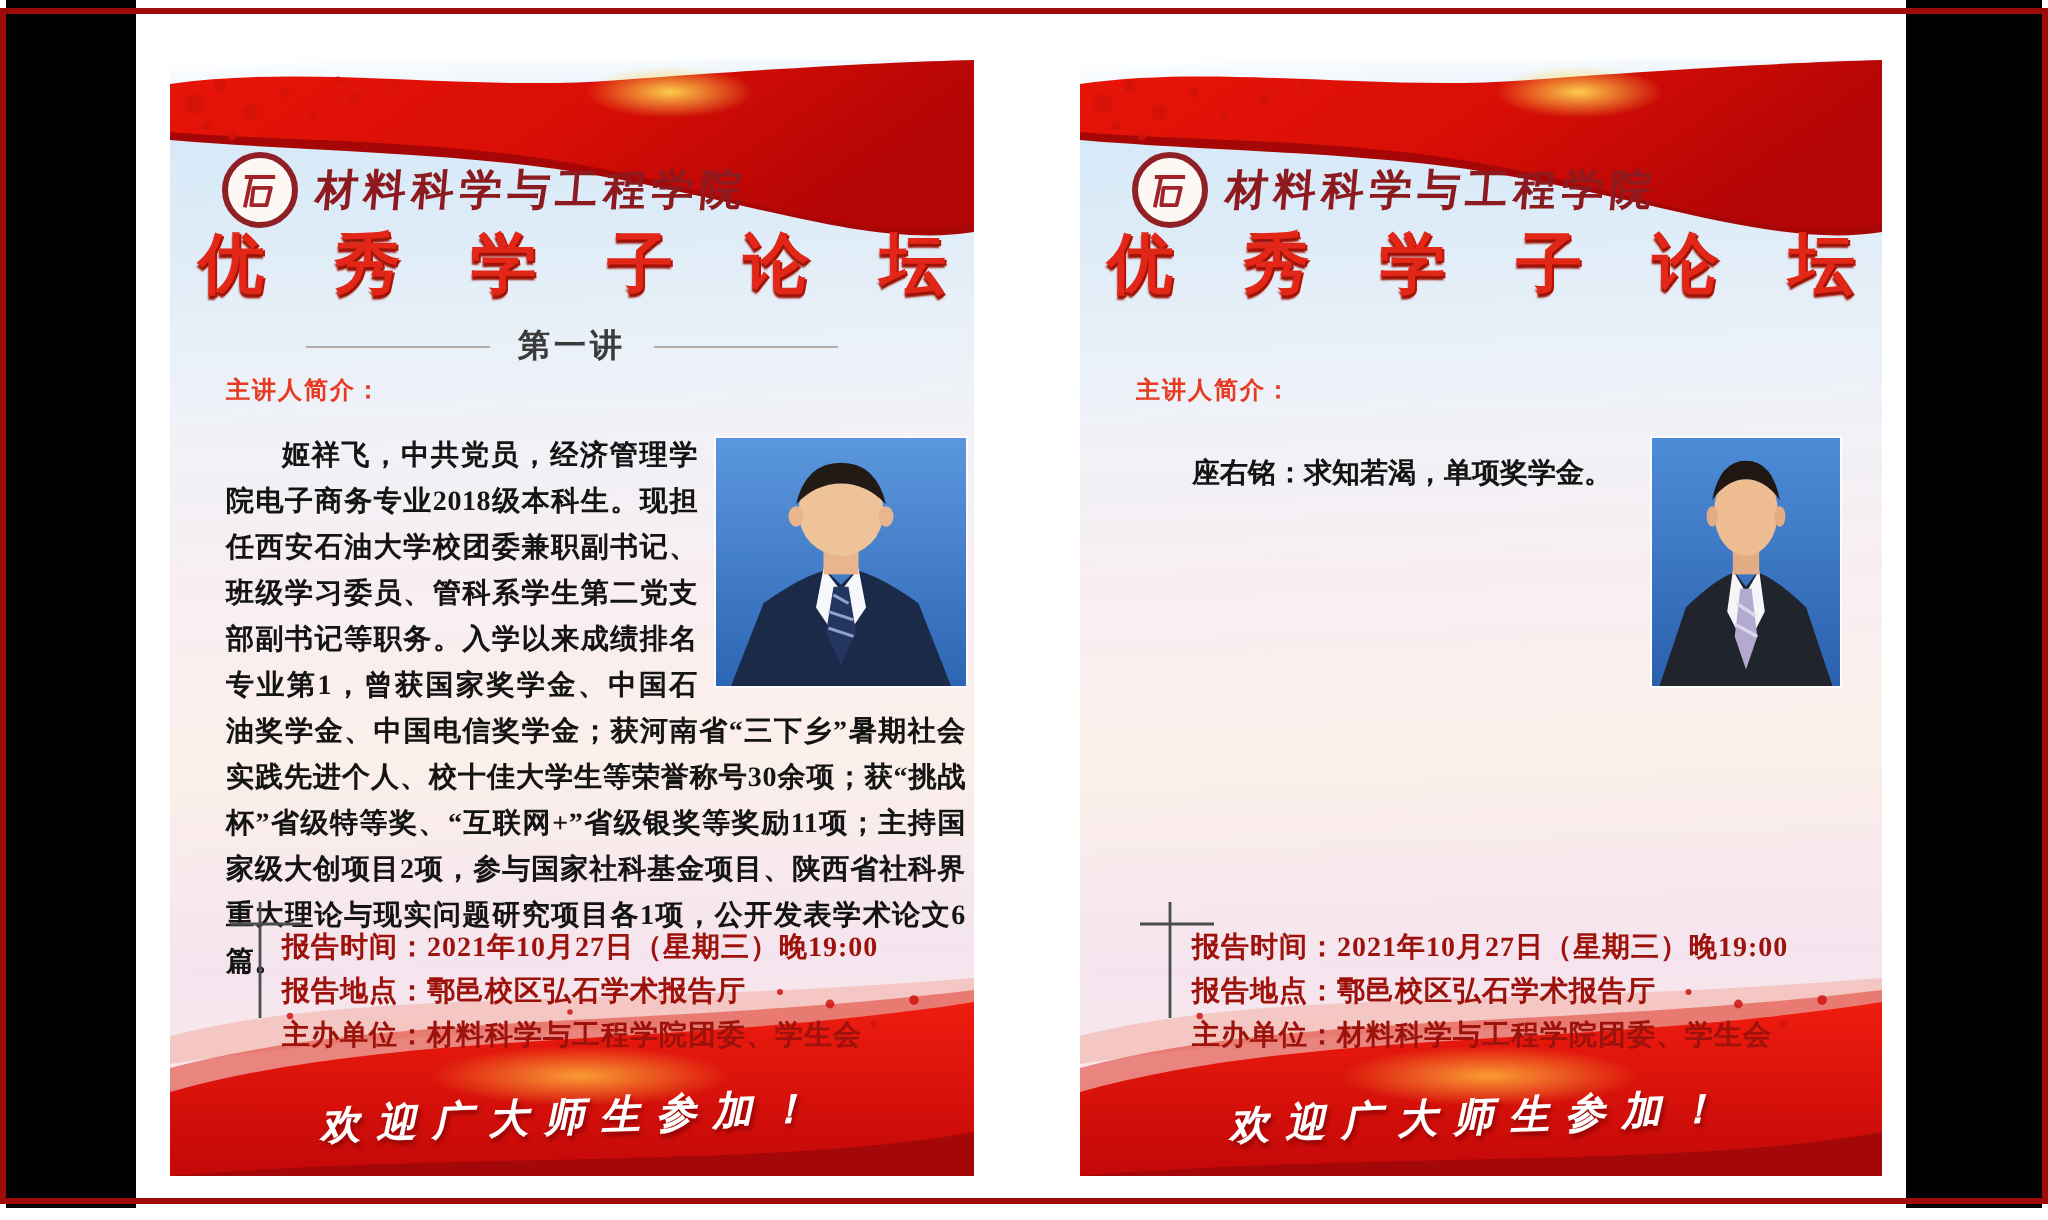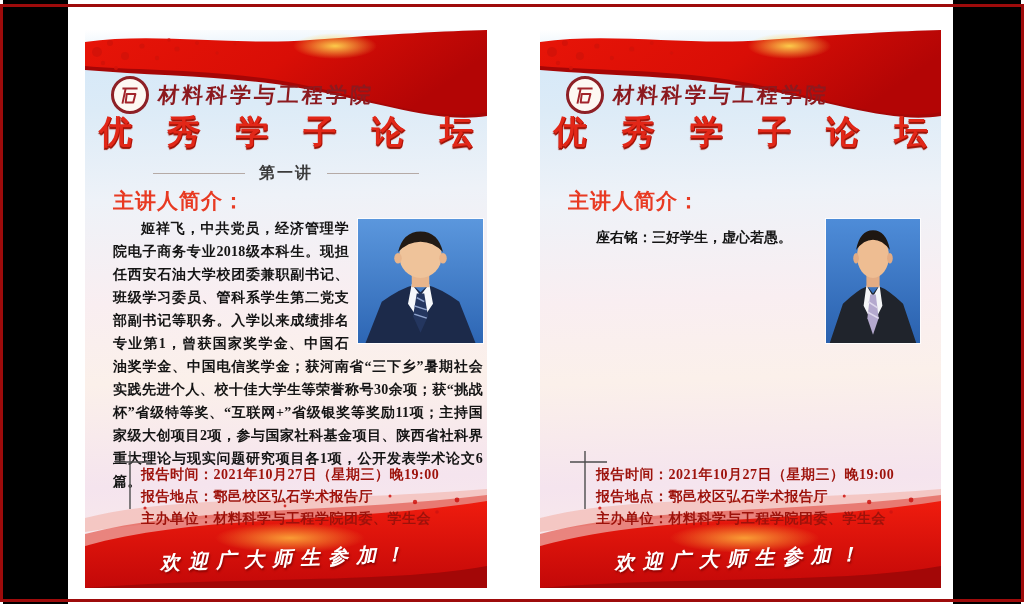--- a/index.html
+++ b/index.html
@@ -34,21 +34,21 @@
   .forum-title { position:absolute; top:80px; left:0; width:100%; text-align:center;
                  font-weight:900; font-size:33px; color:#e22718; letter-spacing:13px;
                  padding-left:13px; text-shadow:0 2px 1px #9c1206, 1px 1px 0 #b81508;
                  z-index:2; }
 
   .lecture-row { position:absolute; top:133px; left:0; width:100%; display:flex;
                  align-items:center; justify-content:center; gap:14px; z-index:2; }
   .rule { width:92px; height:1px; background:#b5aaa6; }
   .lecture { font-size:16px; font-weight:bold; color:#3b3b3b; letter-spacing:2px; }
 
-  .intro-heading { position:absolute; top:157px; left:28px; font-size:21px;
+  .intro-heading { position:absolute; top:157px; left:28px; font-size:12px;
                    font-weight:bold; color:#e83a22; letter-spacing:1px; z-index:2; }
 
   .bio-block { position:absolute; top:187px; left:28px; z-index:2;
                font-family:"Liberation Serif", serif; }
   .poster-left  .bio-block { width:370px; }
   .poster-right .bio-block { width:352px; }
   .photo { float:right; margin:2px 0 6px 9px; box-shadow:0 0 0 1px rgba(255,255,255,.8); }
   .photo-a { width:125px; height:124px; }
   .photo-b { width:94px;  height:124px; }
   .photo svg { width:100%; height:100%; display:block; }
@@ -240,21 +240,21 @@
           <path d="M43,64 L50,75 L57,64 L60,84 L50,102 L40,84 Z" fill="#f4f5f7"></path>
           <path d="M47,73 H53 L56,96 L50,112 L44,96 Z" fill="#b4a9ce"></path>
           <path d="M45,80 L55,86 M44,90 L56,96" stroke="#ded8ec" stroke-width="1.6"></path>
           <rect x="43" y="52" width="14" height="14" fill="#e3ac84"></rect>
           <ellipse cx="50" cy="36" rx="17" ry="21" fill="#eebd92"></ellipse>
           <path d="M32,30 Q36,11 50,11 Q64,11 68,30 Q60,20 50,20 Q40,20 32,30 Z" fill="#1e1712"></path>
           <ellipse cx="32" cy="38" rx="3" ry="5" fill="#e3ac84"></ellipse>
           <ellipse cx="68" cy="38" rx="3" ry="5" fill="#e3ac84"></ellipse>
         </svg>
       </span>
-      <p class="motto">座右铭：三好学生，虚心若愚。</p>
+      <p class="motto">座右铭：求知若渴，单项奖学金。</p>
     </div>
 
     <svg class="cross-decor" width="40" height="62">
       <line x1="15" y1="0" x2="15" y2="58" stroke="#4c4c4c" stroke-width="1.4"></line>
       <line x1="0" y1="11" x2="37" y2="11" stroke="#4c4c4c" stroke-width="1.4"></line>
     </svg>
 
     <div class="meta">
       <div class="meta-line">报告时间：2021年10月27日（星期三）晚19:00</div>
       <div class="meta-line">报告地点：鄠邑校区弘石学术报告厅</div>

